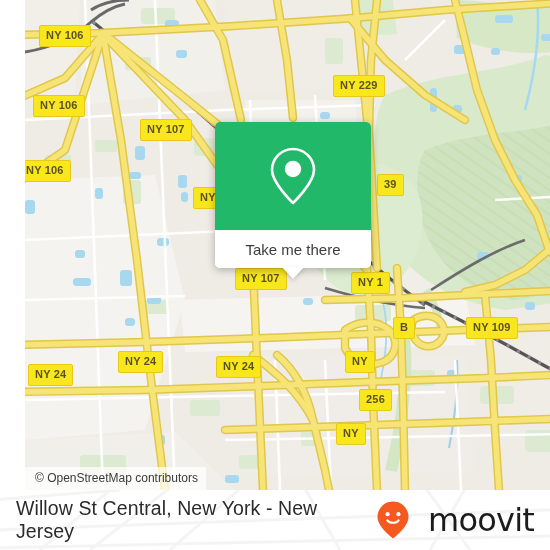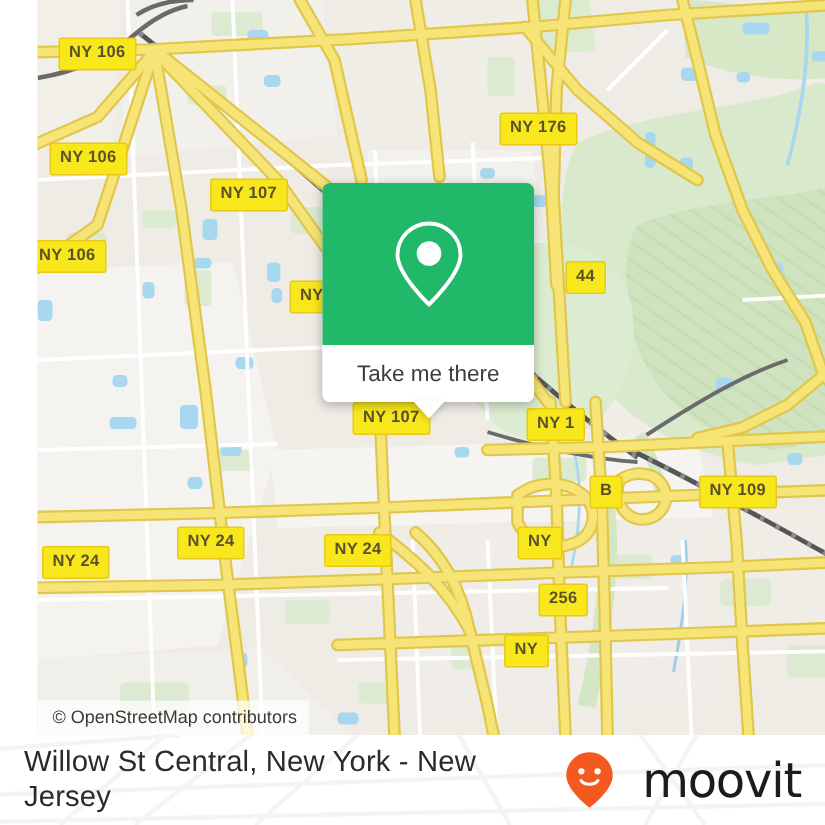--- a/index.html
+++ b/index.html
@@ -51,21 +51,21 @@
     white-space: nowrap;
     box-sizing: border-box;
     text-align: center;
   }
 
   
   #popup-card {
     position: absolute;
     left: 190px;
     top: 122px;
-    width: 141px;
+    width: 156px;
     border-radius: 5px;
     box-shadow: 0 2px 8px rgba(0,0,0,0.28);
     background: #ffffff;
     overflow: visible;
     z-index: 40;
   }
   #popup-green {
     background: #22b86a;
     height: 108px;
     border-radius: 5px 5px 0 0;
@@ -353,23 +353,23 @@
           <path d="M320,330 C334,320 352,320 364,330 C374,340 372,356 358,362 C342,368 325,360 320,348 Z"></path>
           <path d="M388,320 C400,312 414,316 418,326 C422,338 412,348 400,346 C390,344 384,332 388,320 Z"></path>
         </g>
       </g>
     </svg>
 
     <div class="shield" style="left:14px;  top:25px;">NY 106</div>
     <div class="shield" style="left:8px;   top:95px;">NY 106</div>
     <div class="shield" style="left:-6px;  top:160px;">NY 106</div>
     <div class="shield" style="left:115px; top:119px;">NY 107</div>
-    <div class="shield" style="left:308px; top:75px;">NY 176</div>
+    <div class="shield" style="left:308px; top:75px;">NY 229</div>
     <div class="shield" style="left:168px; top:187px;">NY</div>
-    <div class="shield" style="left:352px; top:174px;">44</div>
+    <div class="shield" style="left:352px; top:174px;">39</div>
     <div class="shield" style="left:210px; top:268px; z-index:5;">NY 107</div>
     <div class="shield" style="left:326px; top:272px;text-align:center;">NY 1</div>
     <div class="shield" style="left:368px; top:317px;">B</div>
     <div class="shield" style="left:441px; top:317px;">NY 109</div>
     <div class="shield" style="left:93px;  top:351px;">NY 24</div>
     <div class="shield" style="left:191px; top:356px;">NY 24</div>
     <div class="shield" style="left:3px;   top:364px;">NY 24</div>
     <div class="shield" style="left:320px; top:351px;">NY</div>
     <div class="shield" style="left:334px; top:389px;">256</div>
     <div class="shield" style="left:311px; top:423px;">NY</div>

